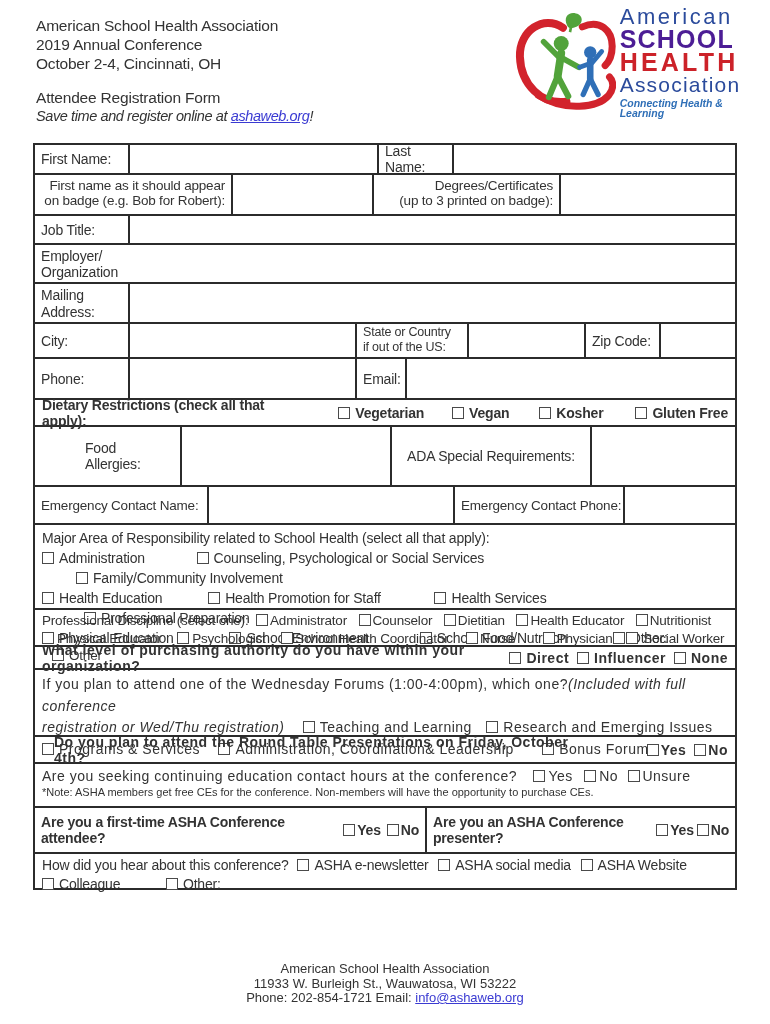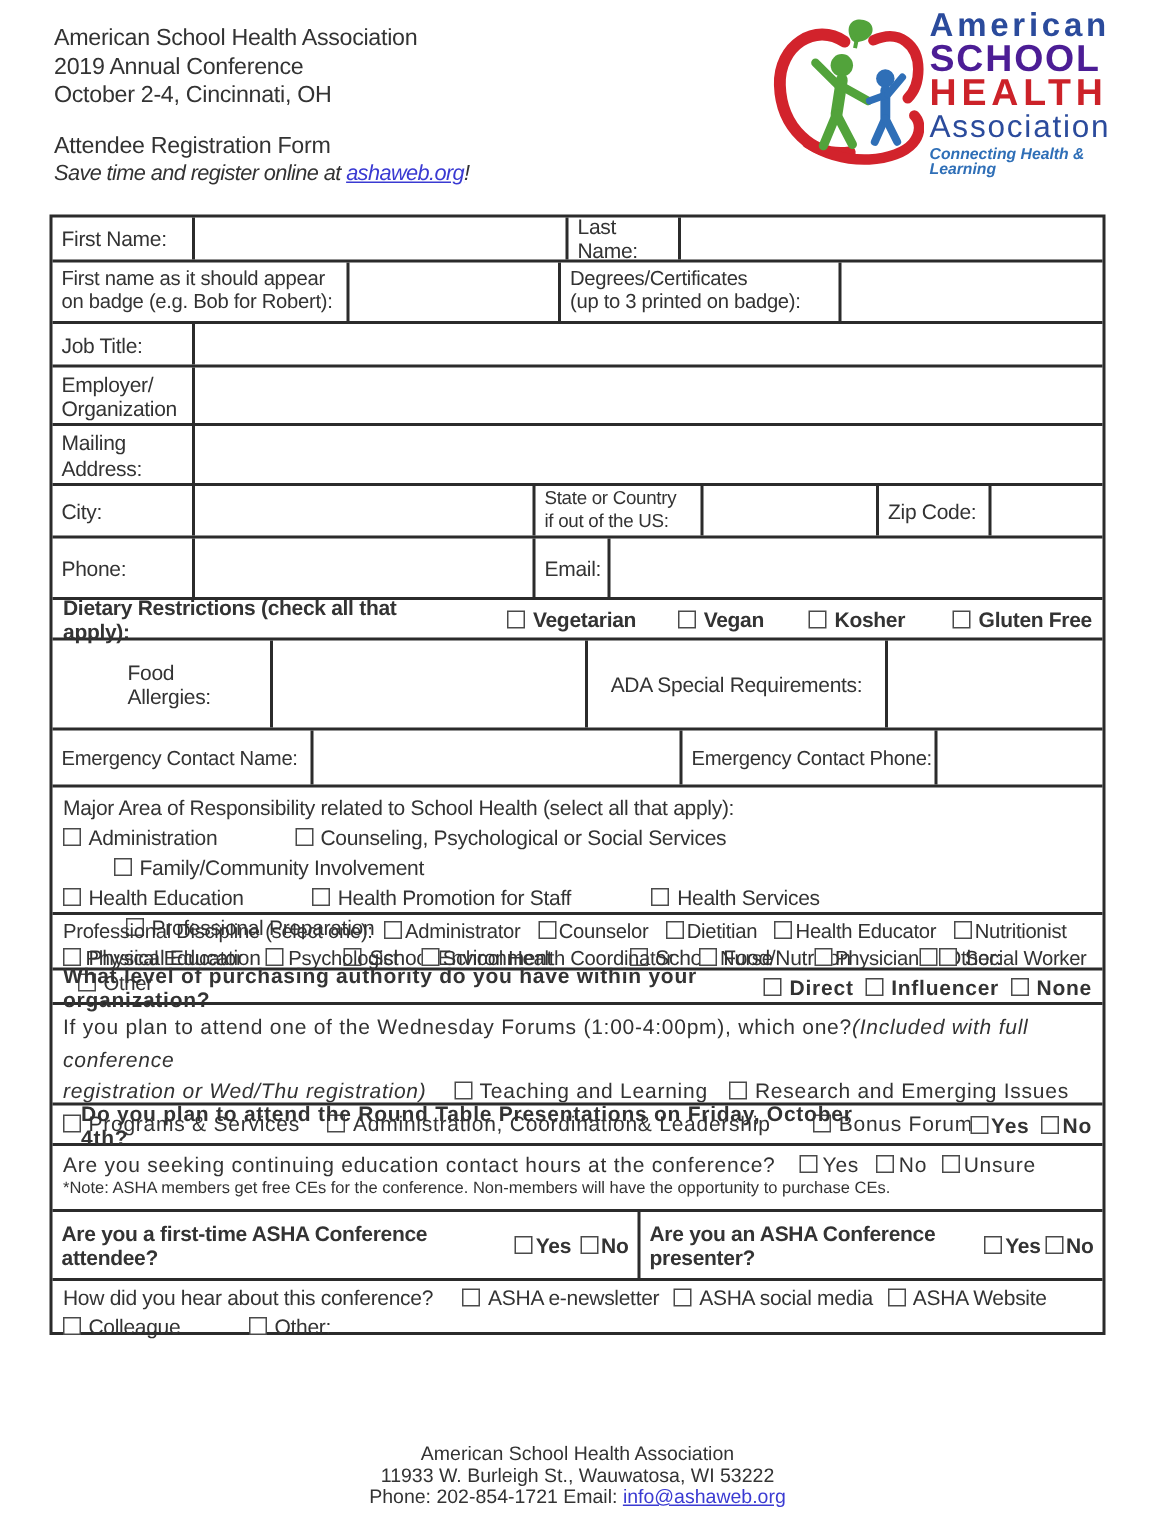--- a/index.html
+++ b/index.html
@@ -7,21 +7,21 @@
         font-family:"Liberation Sans",sans-serif;color:#333;overflow:hidden;
         letter-spacing:-0.2px;}
   
   .org-block{position:absolute;left:36px;top:16px;font-size:15.5px;line-height:19px;}
   .title-block{position:absolute;left:36px;top:88px;font-size:15.5px;line-height:19px;}
   .save-line{font-style:italic;font-size:14.5px;letter-spacing:-0.4px;}
   a.link{color:#3a3ad2;text-decoration:underline;cursor:pointer;}
   
   .logo{position:absolute;left:512px;top:6px;width:240px;height:112px;display:flex;align-items:center;}
   .logo-text{margin-left:4px;line-height:1;}
-  .lt1{font-size:22px;font-weight:bold;letter-spacing:2.5px;}
+  .lt1{font-size:22px;font-weight:normal;letter-spacing:2.5px;}
   .lt2{font-size:25px;font-weight:bold;letter-spacing:1.2px;line-height:0.92;}
   .lt3{font-size:25px;font-weight:bold;letter-spacing:3.2px;line-height:0.92;}
   .lt4{font-size:21px;letter-spacing:1.2px;line-height:1.0;}
   .lt5{font-size:10.5px;font-weight:bold;font-style:italic;letter-spacing:0;margin-top:3px;}
   
   .form{position:absolute;left:33px;top:143px;width:700px;border:2px solid #2b2b2b;}
   .row{display:flex;align-items:stretch;}
   .row + .row{border-top:2px solid #2b2b2b;}
   .cell{border-left:2px solid #2b2b2b;box-sizing:border-box;}
   .cell:first-child{border-left:none;}
@@ -29,21 +29,21 @@
   .inpc{flex:1;cursor:text;}
   .full{flex:1;padding:2px 7px;font-size:14px;display:flex;align-items:center;font-weight:bold;}
   .multiline{display:block;padding:3px 7px;}
   .cb{display:inline-block;width:10px;height:10px;border:1.5px solid #4a4a4a;
       margin-right:5px;vertical-align:-1px;background:#fff;}
   .opt{white-space:nowrap;cursor:pointer;}
   .sp{letter-spacing:0.5px;}
   .note{font-size:11px;letter-spacing:0;line-height:13px;}
   .it{font-style:italic;}
   
-  .r1{height:28px;}.r2{height:39px;}.r3{height:27px;}.r4{height:37px;}
+  .r1{height:28px;}.r2{height:39px;text-align:right;}.r3{height:27px;}.r4{height:37px;flex-direction:column;}
   .r5{height:38px;}.r6{height:33px;}.r7{height:39px;}.r8{height:25px;}
   .r9{height:58px;padding-left:44px;}.r10{height:36px;}.r11{height:83px;}.r12{height:35px;}
   .r13{height:21px;}.r14{height:65px;}.r15{height:25px;padding-left:12px;}.r16{height:42px;}
   .r17{height:44px;font-weight:bold;}.r18{height:34px;}
   
   .footer{position:absolute;left:0;top:962px;width:770px;text-align:center;
           font-size:13px;line-height:14.5px;letter-spacing:0;}
 </style>
 </head>
 <body>
@@ -283,21 +283,21 @@
         <span>Are you an ASHA Conference presenter?</span>
         <span class="opt" style="margin-left:5px"><span class="cb" style="margin-right:2px"></span><span>Yes</span></span>
         <span class="opt" style="margin-left:3px"><span class="cb" style="margin-right:2px"></span><span>No</span></span>
       </div>
     </div>
 
     <div class="row r18">
       <div class="cell multiline" style="flex:1;font-size:14px;line-height:19px;padding-top:2px">
         <div>
           <span>How did you hear about this conference?</span>
-          <span class="opt" style="margin-left:16px"><span class="cb"></span><span>ASHA e-newsletter</span></span>
+          <span class="opt" style="margin-left:5px"><span class="cb"></span><span>ASHA e-newsletter</span></span>
           <span class="opt" style="margin-left:6px"><span class="cb"></span><span>ASHA social media</span></span>
           <span class="opt" style="margin-left:6px"><span class="cb"></span><span>ASHA Website</span></span>
         </div>
         <div>
           <span class="opt"><span class="cb"></span><span>Colleague</span></span>
           <span class="opt" style="margin-left:42px"><span class="cb"></span><span>Other:</span></span>
         </div>
       </div>
     </div>
 

